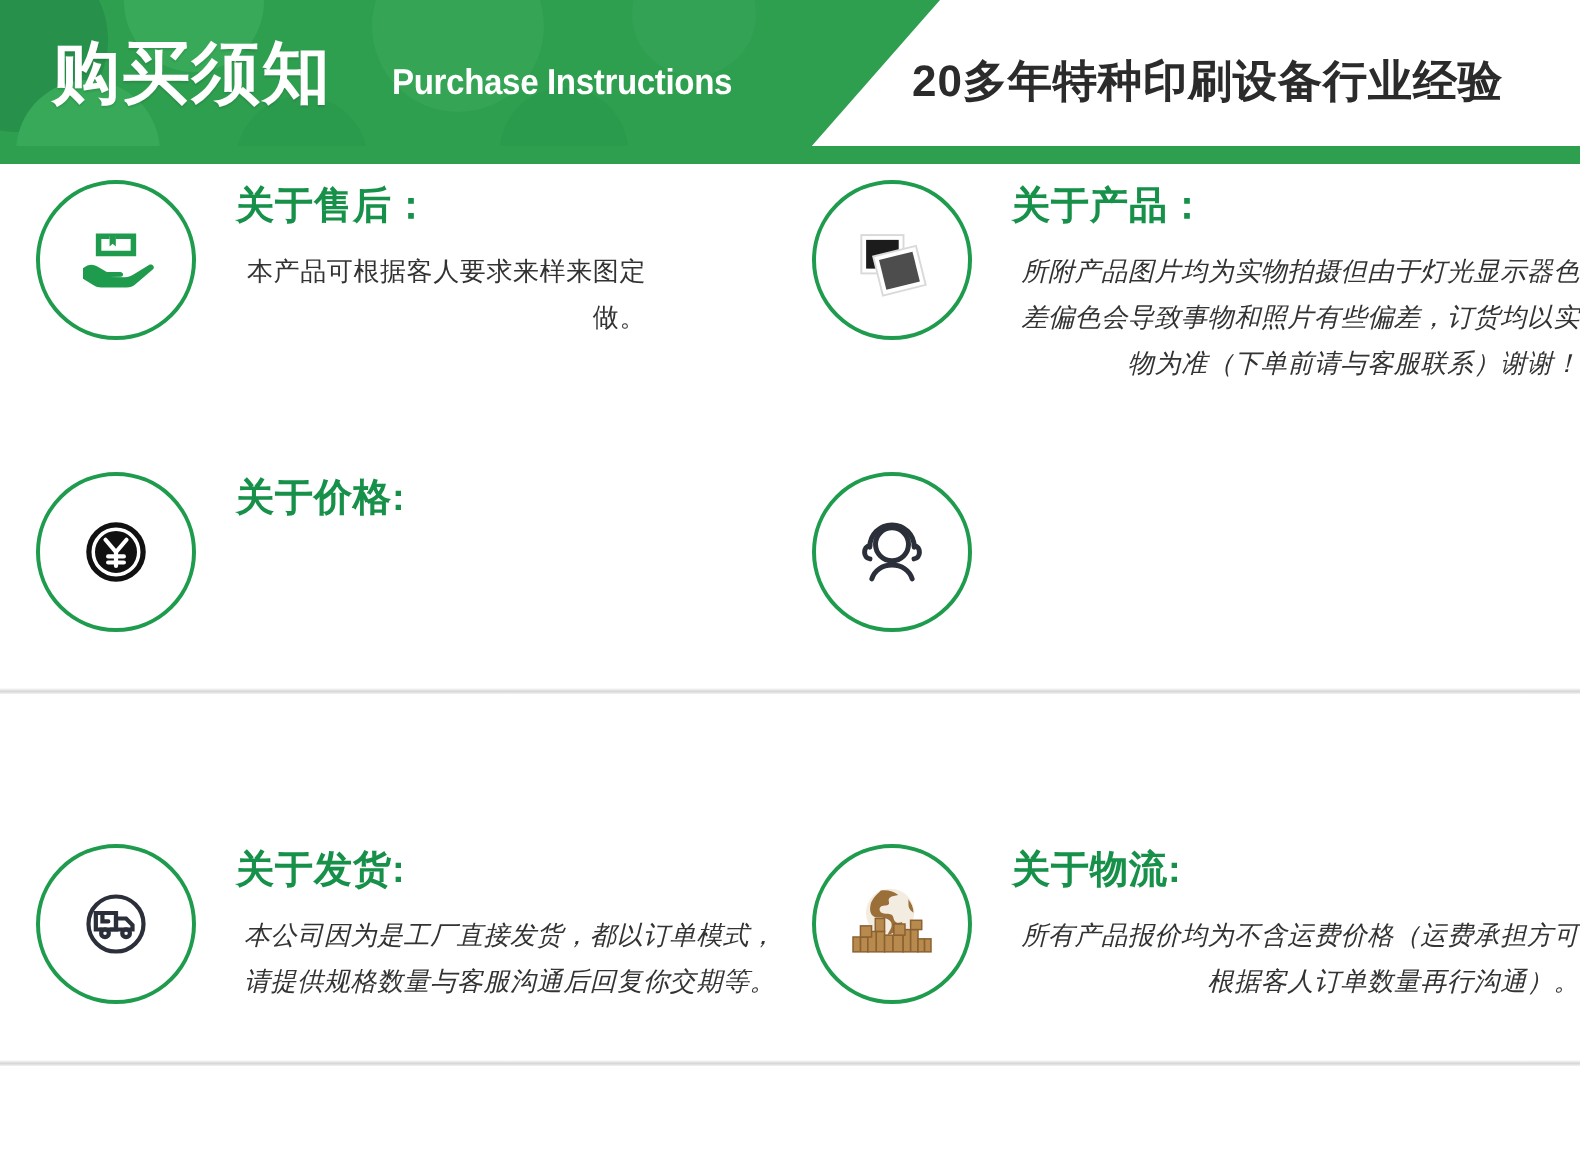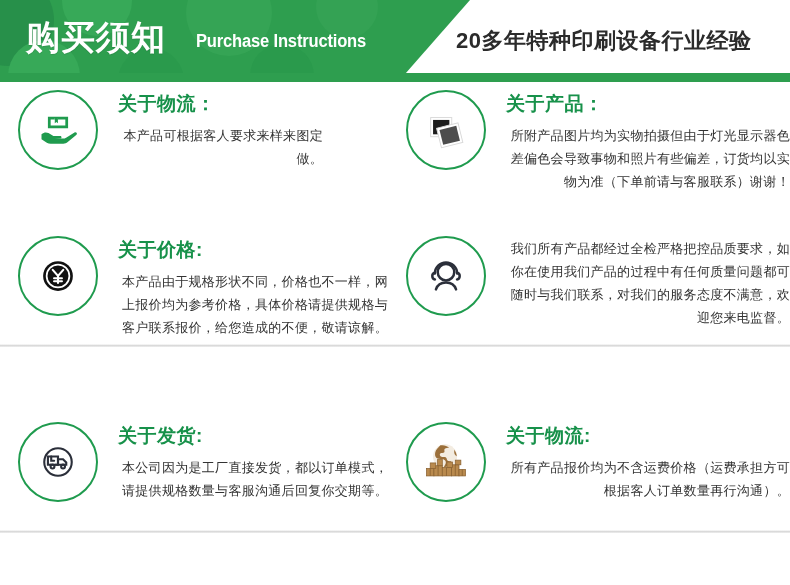--- a/index.html
+++ b/index.html
@@ -166,21 +166,21 @@
   }
   .block-body {
     font-size: 13px;
     line-height: 23px;
     color: #333333;
     margin: 0;
     letter-spacing: 0.3px;
     text-align: right;
   }
   .w-narrow { max-width: 205px; }
-  .w-wide   { max-width: 300px; }
+  .w-wide   { max-width: 300px; font-style: italic; }
 </style>
 </head>
 <body>
 
 <div class="page">
 
   <div class="header">
 
     <div class="header-banner">
       <div class="banner-circles">
@@ -213,21 +213,21 @@
             <g fill="#1f9b4e">
               <path d="M14 10h20v4h-3v7l-3.5-2.6L24 21v-7h-7v6h17v-10H14z" opacity="0"></path>
               <path d="M14.5 11h19v9.5h-19z" fill="none" stroke="#1f9b4e" stroke-width="3"></path>
               <path d="M20.5 11h3.2v6.2l-1.6-1.3-1.6 1.3z" fill="#ffffff"></path>
               <path d="M20.5 10h3.4v6.6l-1.7-1.4-1.7 1.4z" fill="#1f9b4e"></path>
               <path d="M6 28.5c2.8-2.2 5.3-2.4 7.6-1.1l5.4 3.1h7.4c1.5 0 2.2 2.3.3 2.6l-6.4.2 8.6.1c1.6 0 3-.4 4.4-1.3l8.7-5.4c1.6-1 3.6 1 2.2 2.4l-9.6 8.1c-1.4 1.2-3 1.8-4.8 1.8H16c-1.6 0-2.9-.4-4.2-1.2L6 34.2z"></path>
             </g>
           </svg>
         </div>
         <div class="block-text">
-          <div class="block-title">关于物流：</div>
+          <div class="block-title">关于售后：</div>
           <div class="block-body w-narrow">本产品可根据客人要求来样来图定做。</div>
         </div>
       </div>
 
       <div class="cell cell-right">
         <div class="icon-wrap">
           <svg width="46" height="46" viewBox="0 0 48 48" aria-hidden="true">
             <g>
               <rect x="8" y="11" width="22" height="20" fill="#ffffff" stroke="#d9d9d9" stroke-width="1"></rect>
               <rect x="10.5" y="13.5" width="17" height="15" fill="#1c1c1c"></rect>
@@ -256,38 +256,36 @@
             <g fill="none" stroke="#ffffff" stroke-width="2.4" stroke-linecap="round">
               <path d="M18 17l6 7 6-7"></path>
               <path d="M24 24v8"></path>
               <path d="M19.5 26.5h9"></path>
               <path d="M19.5 30h9"></path>
             </g>
           </svg>
         </div>
         <div class="block-text">
           <div class="block-title">关于价格:</div>
-          <div class="block-body w-wide">本产品由于规格形状不同，价格也不一样，网上报价均为参考价格，具体价格请提供规格与客户联系报价，给您造成的不便，敬请谅解。</div>
         </div>
       </div>
 
       <div class="cell cell-right">
         <div class="icon-wrap">
           <svg width="46" height="46" viewBox="0 0 48 48" aria-hidden="true">
             <g fill="none" stroke="#2b2f3a" stroke-width="2.6" stroke-linecap="round">
               <circle cx="24" cy="20" r="8.6"></circle>
               <path d="M12.4 21.5c0-6.6 5.2-11.6 11.6-11.6s11.6 5 11.6 11.6"></path>
               <path d="M12.4 20.6c-1.7.3-2.7 1.8-2.7 3.5s1.1 3.3 2.8 3.5"></path>
               <path d="M35.6 20.6c1.7.3 2.7 1.8 2.7 3.5s-1.1 3.3-2.8 3.5"></path>
               <path d="M13.5 38c1.4-4.4 5.5-7.2 10.5-7.2s9.1 2.8 10.5 7.2"></path>
             </g>
           </svg>
         </div>
         <div class="block-text">
-          <div class="block-body w-wide">我们所有产品都经过全检严格把控品质要求，如你在使用我们产品的过程中有任何质量问题都可随时与我们联系，对我们的服务态度不满意，欢迎您来电监督。</div>
         </div>
       </div>
 
     </div>
 
     <div class="row row-3">
 
       <div class="cell cell-left">
         <div class="icon-wrap">
           <svg width="44" height="44" viewBox="0 0 48 48" aria-hidden="true">

